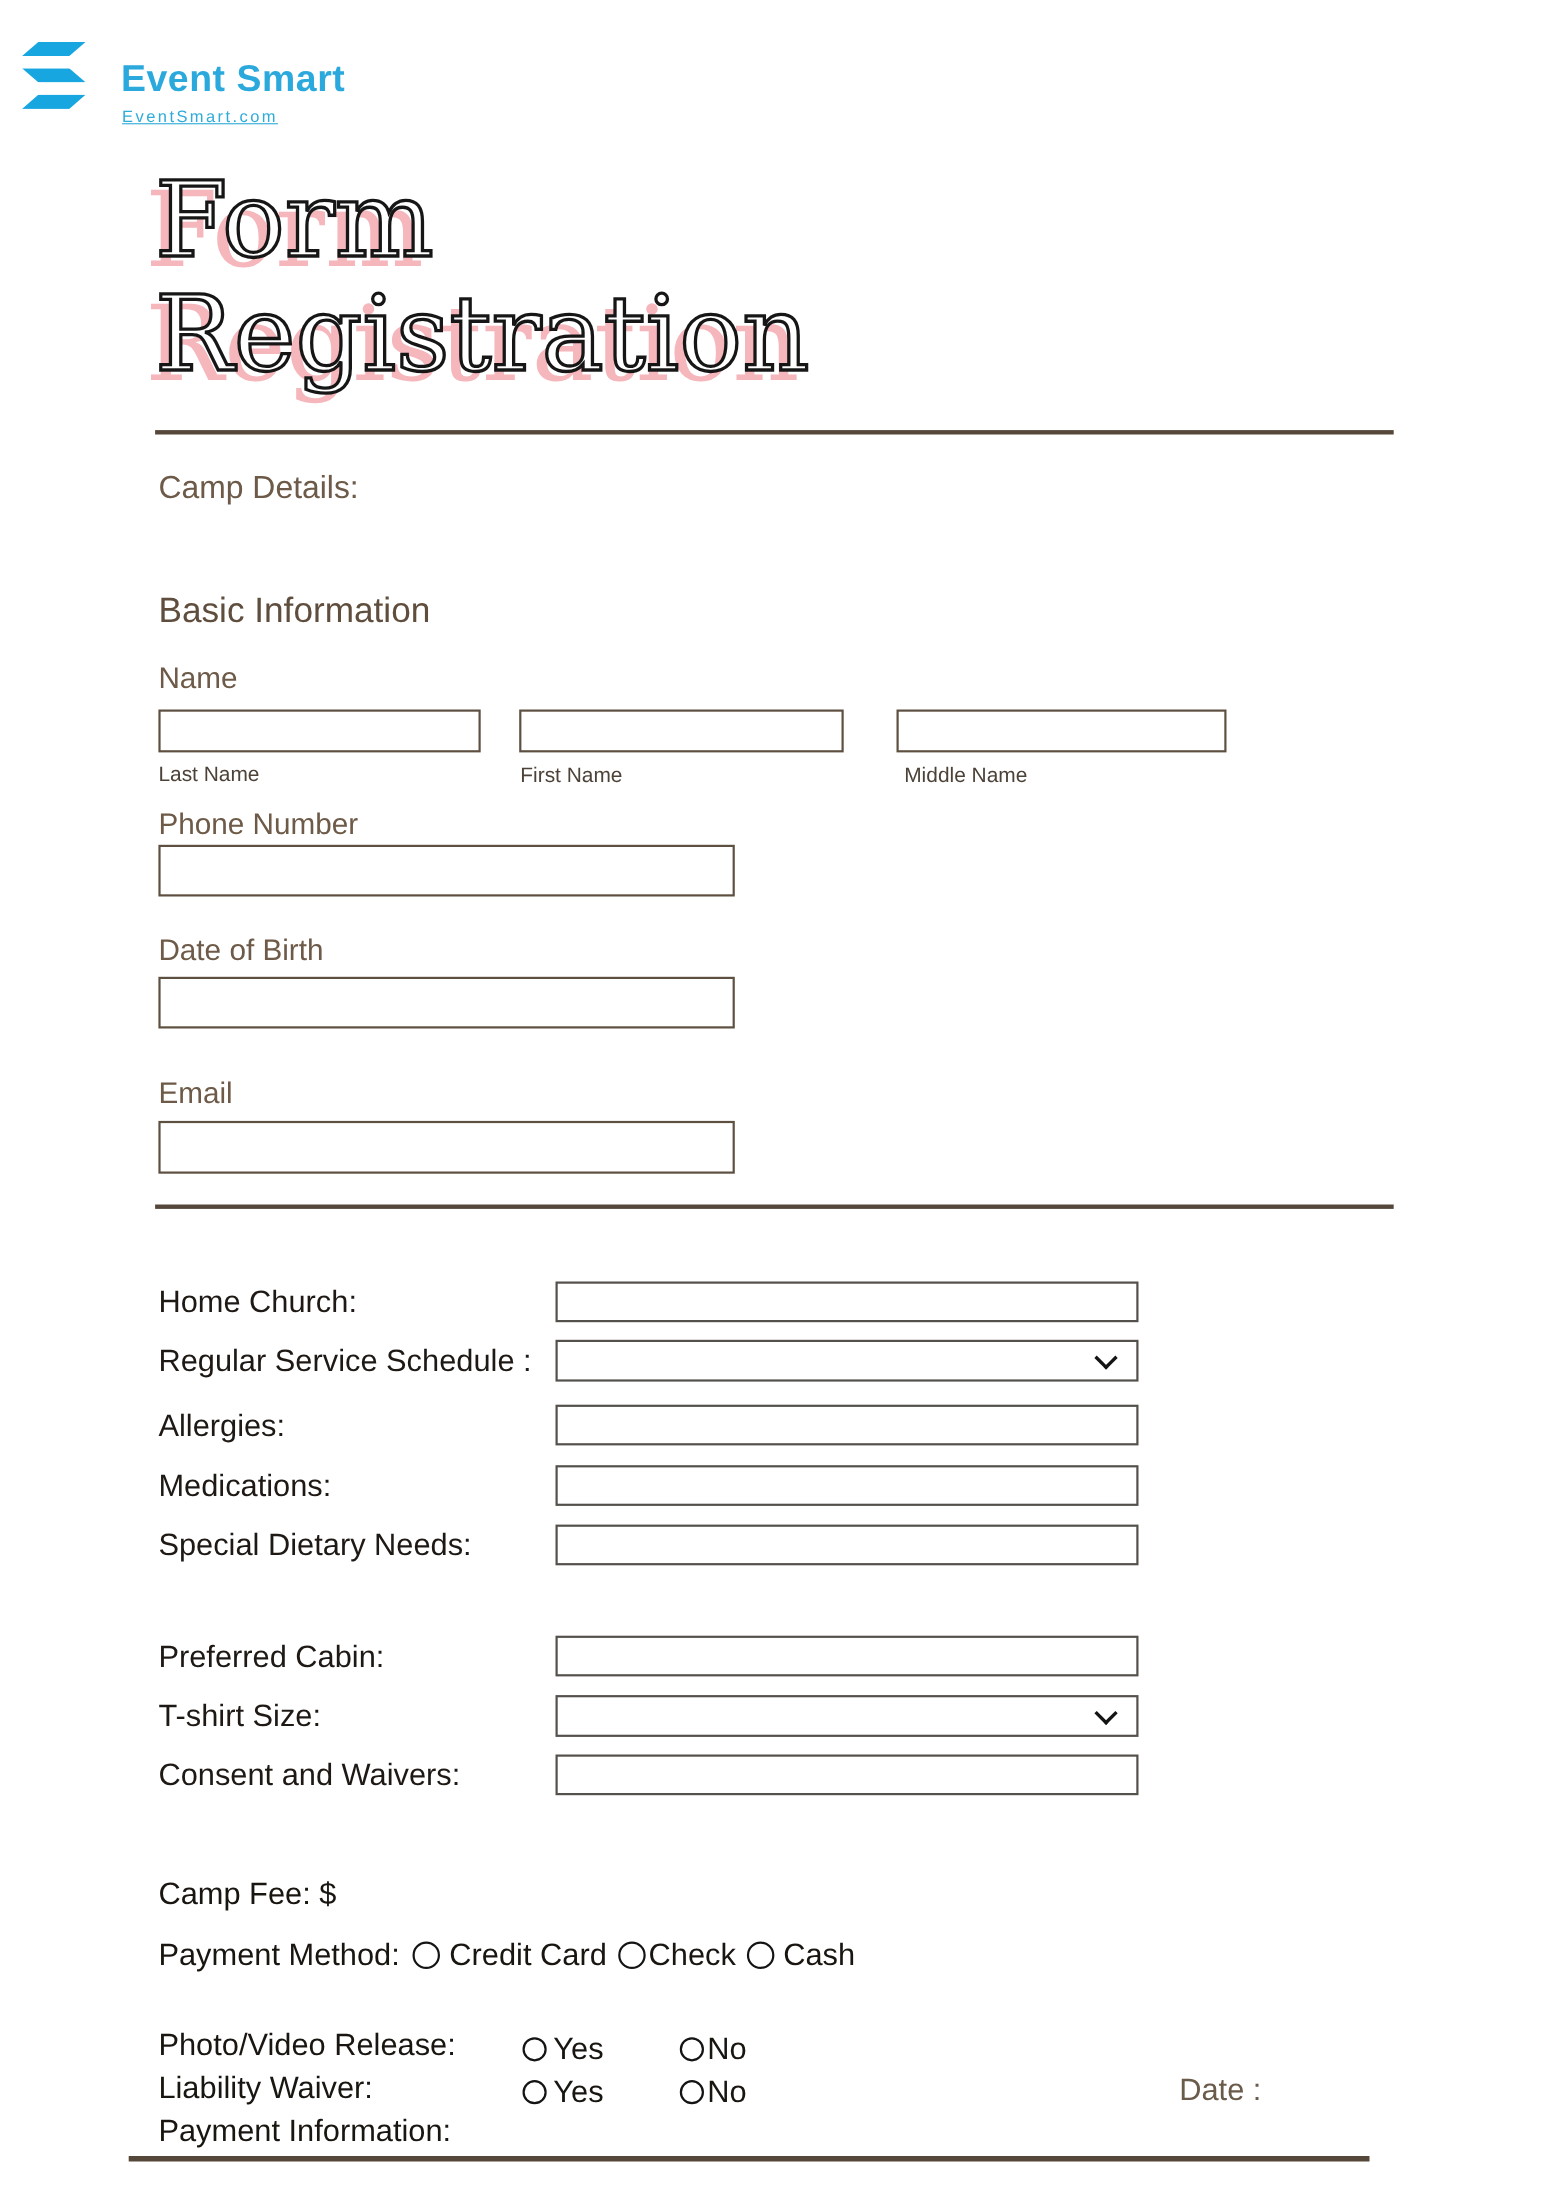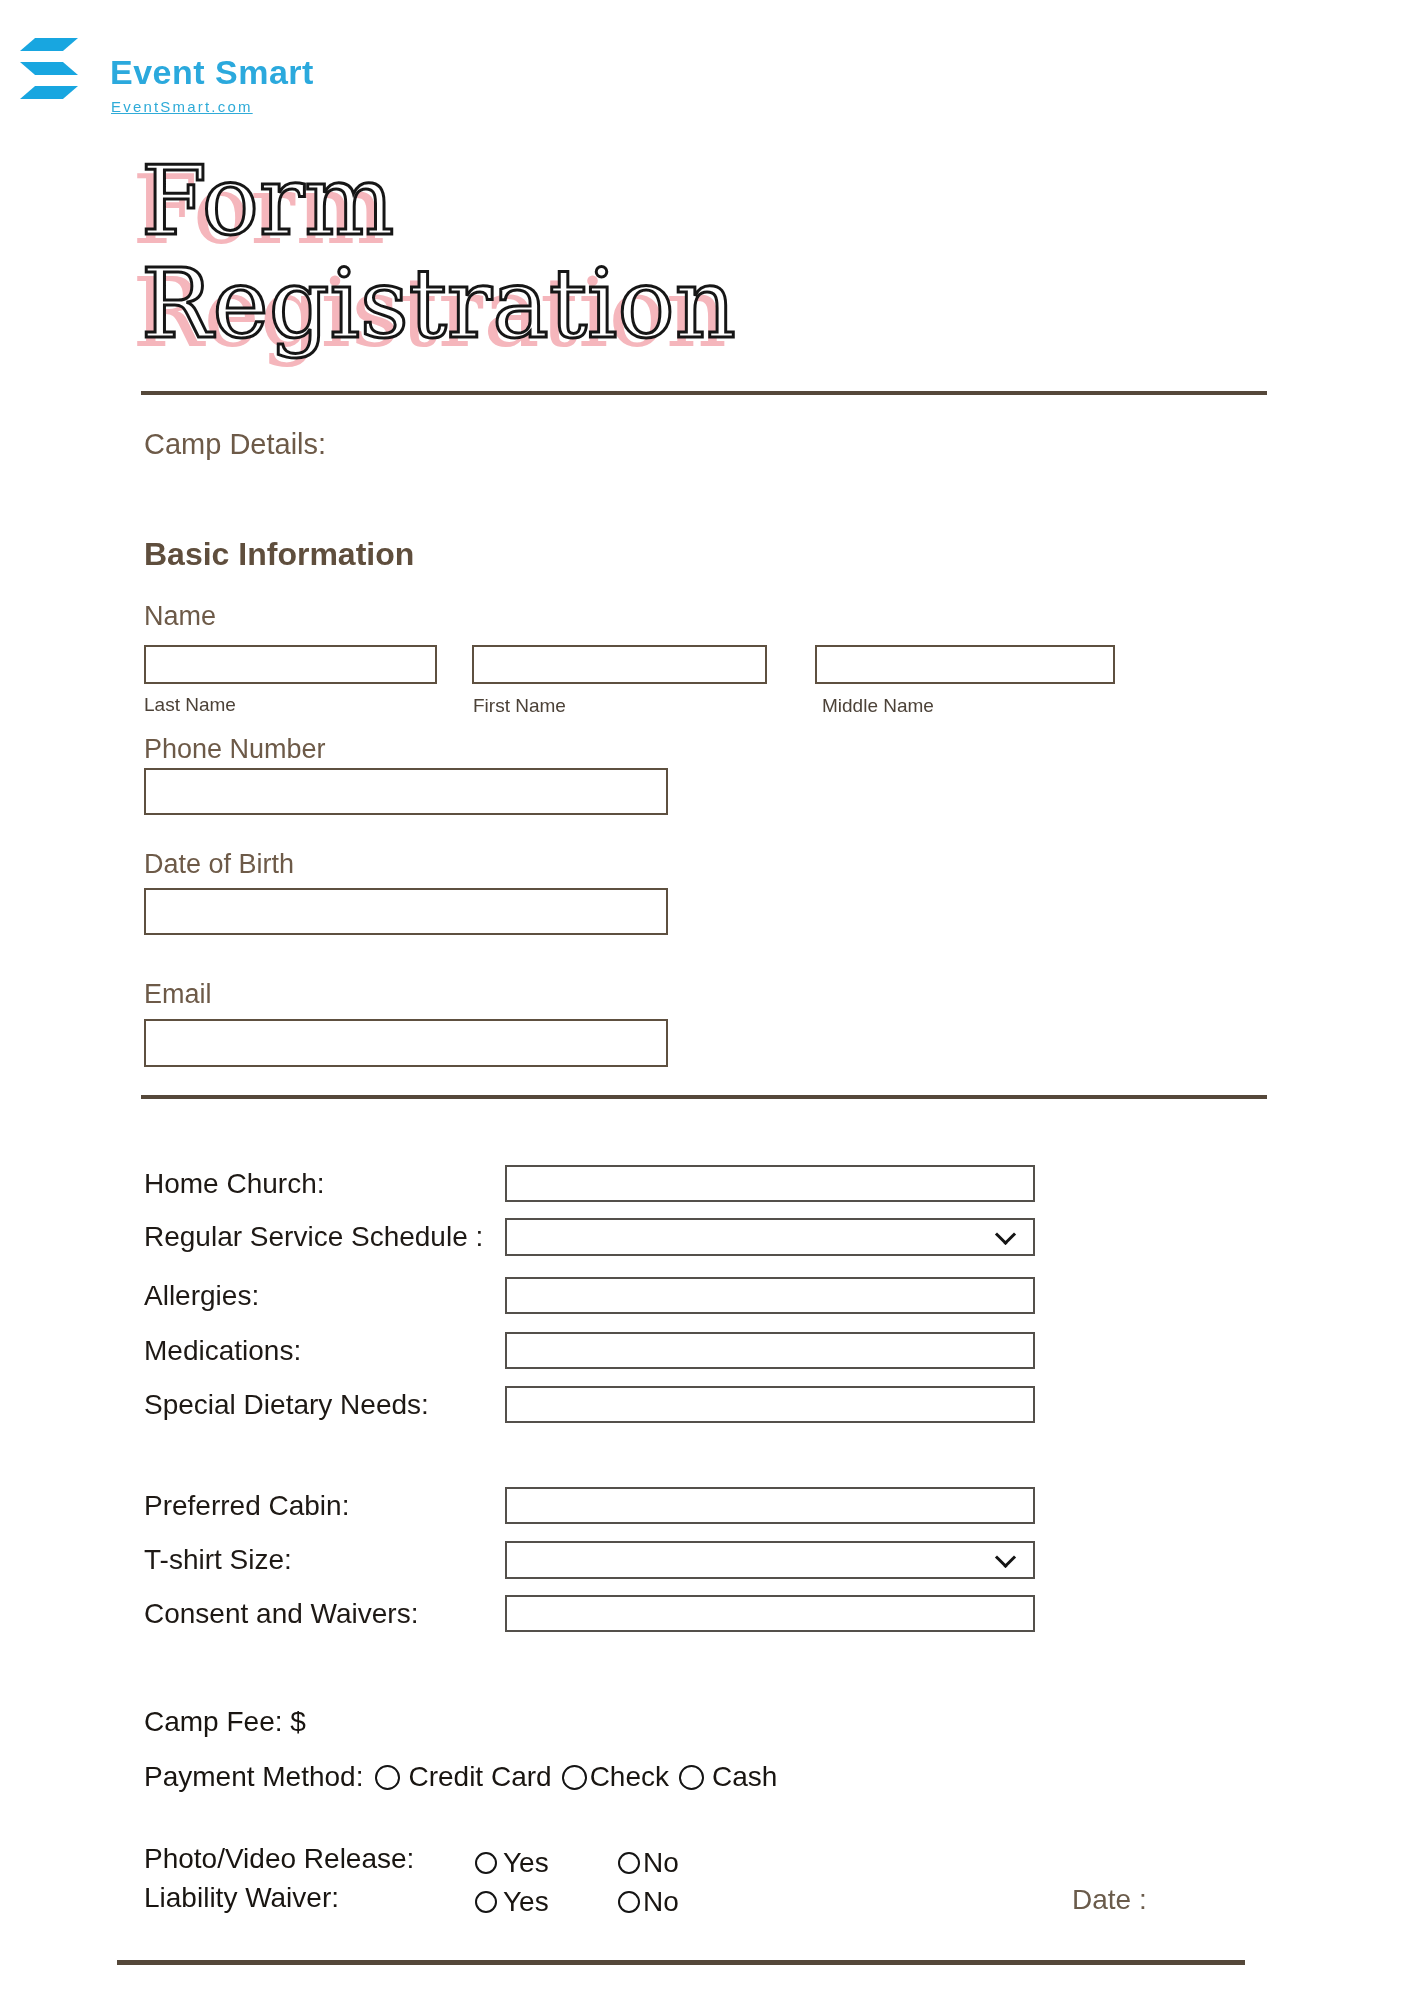--- a/index.html
+++ b/index.html
@@ -25,21 +25,21 @@
   .title span { display:block; }
 
   
   .divider { position:absolute; background:#55483a; }
   .divider-top { left:141px; top:391px; width:1126px; height:4px; }
   .divider-mid { left:141px; top:1095px; width:1126px; height:4px; }
   .divider-bottom { left:117px; top:1960px; width:1128px; height:5px; }
 
   
   .camp-details { position:absolute; left:144px; top:428px; font-size:29px; color:#6d5a48; line-height:32px; }
-  .section-heading { position:absolute; left:144px; top:536px; font-size:32px; font-weight:bold;
+  .section-heading { position:absolute; left:144px; top:536px; font-size:32px; font-weight:normal;
                      color:#5f4e3d; line-height:36px; }
   .flabel { position:absolute; font-size:27px; color:#6d5a48; line-height:30px; }
   .sublabel { position:absolute; font-size:19px; color:#4c4238; line-height:22px; }
 
   
   .inp { position:absolute; background:#ffffff; border:2px solid #5e5040; outline:none;
          font-size:24px; color:#1e1915; padding:0 10px; font-family:"Liberation Sans",sans-serif; }
   .inp-mid { border:2px solid #54504b; }
   .select { display:block; }
   .chevron { position:absolute; right:20px; top:7px; width:15px; height:15px;
@@ -172,19 +172,22 @@
       <span class="rel-label">Liability Waiver:</span>
       <span class="rel-opt1">
         <span class="radio radio-sm"></span>
         <span>Yes</span>
       </span>
       <span class="rel-opt2">
         <span class="radio radio-sm"></span>
         <span>No</span>
       </span>
     </div>
+    <div class="rel-row">
+      <span>Payment Information:</span>
+    </div>
   </div>
 
   <div class="date-label">Date :</div>
 
   <div class="divider divider-bottom"></div>
 
 </div>
 
 </body></html>

